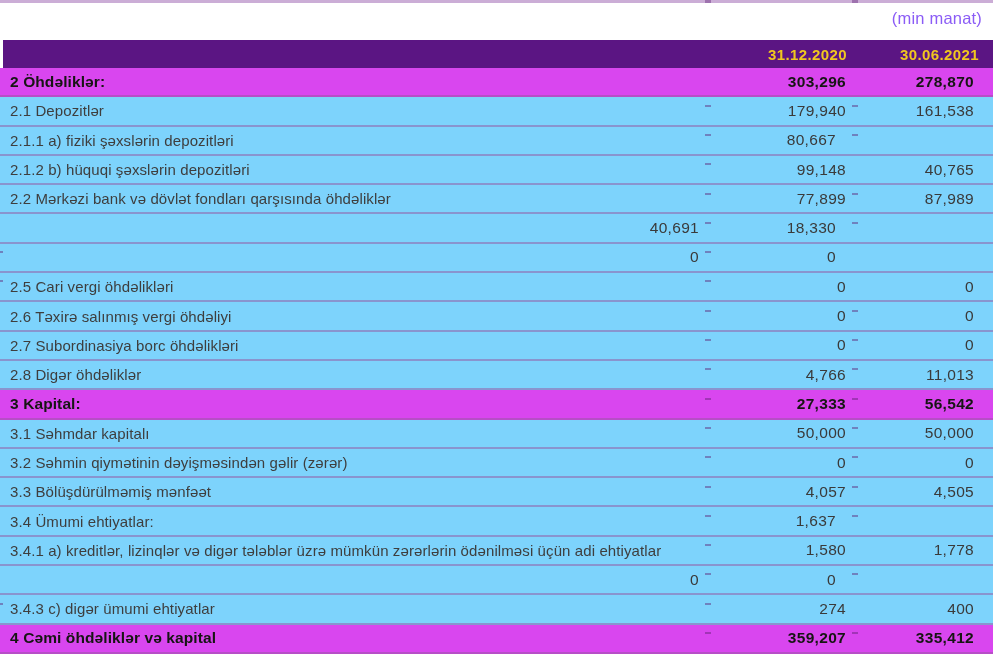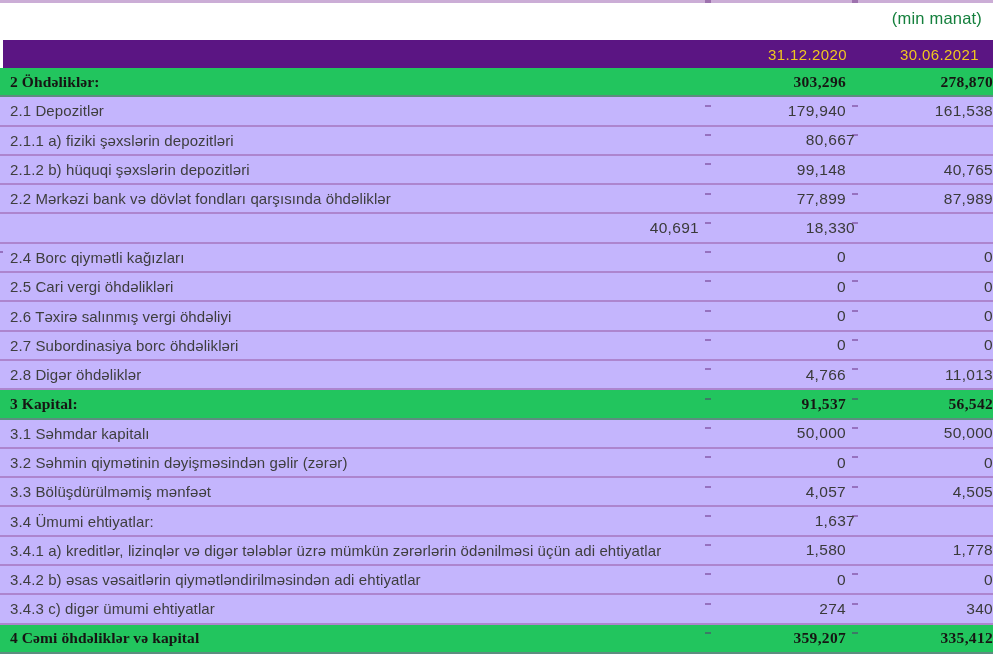--- a/index.html
+++ b/index.html
@@ -17,78 +17,77 @@
   .top-band{
     position:absolute;top:0;left:0;width:993px;height:3px;
     background:#cbadd6;
   }
   .top-band .tick{position:absolute;top:0;height:3px;width:6px;background:#9e72ae;}
   .top-band .tick.t1{left:705px;}
   .top-band .tick.t2{left:852px;}
 
   .unit-note{
     position:absolute;top:9px;right:18px;
-    font-size:16.5px;color:#15803d;letter-spacing:0.2px;
+    font-size:16.5px;color:#8b5cf6;letter-spacing:0.2px;
   }
 
   .fin-table{
     position:absolute;top:40px;left:0;width:993px;
   }
 
   .header-row{
     display:grid;
     grid-template-columns:705px 147px 141px;
     height:28px;
     background:#5b1583;
     margin-left:3px;
     align-items:center;
     box-sizing:border-box;
   }
   .header-row .h-col{
     text-align:right;
-    font-size:15px;font-weight:normal;
+    font-size:15px;font-weight:bold;
     color:#f0c71f;letter-spacing:0.4px;
   }
   .header-row .h-col.c1{padding-right:8px;}
   .header-row .h-col.c2{padding-right:17px;}
 
   .row{
     display:grid;
     grid-template-columns:708px 147px 138px;
     height:29.3px;
     box-sizing:border-box;
     border-bottom:2px solid rgba(150,85,160,0.5);
     align-items:center;
-    background:#c4b5fd;
+    background:#7dd3fc;
     background-clip:border-box;
   }
   .row .cell{position:relative;box-sizing:border-box;}
   .row .label{
     padding-left:10px;
     font-size:15px;color:#3e3e3e;
     white-space:nowrap;overflow:visible;
     letter-spacing:0.1px;
   }
   .row .num{
     text-align:right;
     font-size:15.5px;color:#3a3a3a;
     letter-spacing:0.3px;
   }
   .row .num.v1{padding-right:9px;}
-  .row .num.v2{}
+  .row .num.v2{padding-right:19px;}
 
   
   .row .num::after{
     content:"";position:absolute;left:-3px;bottom:-16px;
     width:6px;height:2px;background:rgba(95,30,115,0.45);
   }
 
   .row.total{
-    background:#22c55e;
-    font-family:Liberation Serif, serif;
+    background:#d946ef;
   }
   .row.total .label{font-weight:bold;color:#161513;font-size:15.5px;}
   .row.total .num{font-weight:bold;color:#161513;}
 </style>
 </head>
 <body>
 
 <div class="page">
 
   <div class="top-band">
@@ -133,21 +132,20 @@
     <div class="cell num v1">77,899</div>
     <div class="cell num v2">87,989</div>
   </div>
 
   <div class="row">
     <div class="cell num v1">40,691</div>
     <div class="cell num v2">18,330</div>
   </div>
 
   <div class="row">
-    <div class="cell label">2.4 Borc qiymətli kağızları</div>
     <div class="cell num v1">0</div>
     <div class="cell num v2">0</div>
   </div>
 
   <div class="row">
     <div class="cell label">2.5 Cari vergi öhdəlikləri</div>
     <div class="cell num v1">0</div>
     <div class="cell num v2">0</div>
   </div>
 
@@ -164,21 +162,21 @@
   </div>
 
   <div class="row">
     <div class="cell label">2.8 Digər öhdəliklər</div>
     <div class="cell num v1">4,766</div>
     <div class="cell num v2">11,013</div>
   </div>
 
   <div class="row total">
     <div class="cell label">3 Kapital:</div>
-    <div class="cell num v1">91,537</div>
+    <div class="cell num v1">27,333</div>
     <div class="cell num v2">56,542</div>
   </div>
 
   <div class="row">
     <div class="cell label">3.1 Səhmdar kapitalı</div>
     <div class="cell num v1">50,000</div>
     <div class="cell num v2">50,000</div>
   </div>
 
   <div class="row">
@@ -198,29 +196,28 @@
     <div class="cell num v2">1,637</div>
   </div>
 
   <div class="row">
     <div class="cell label">3.4.1 a) kreditlər, lizinqlər və digər tələblər üzrə mümkün zərərlərin ödənilməsi üçün adi ehtiyatlar</div>
     <div class="cell num v1">1,580</div>
     <div class="cell num v2">1,778</div>
   </div>
 
   <div class="row">
-    <div class="cell label">3.4.2 b) əsas vəsaitlərin qiymətləndirilməsindən adi ehtiyatlar</div>
     <div class="cell num v1">0</div>
     <div class="cell num v2">0</div>
   </div>
 
   <div class="row">
     <div class="cell label">3.4.3 c) digər ümumi ehtiyatlar</div>
     <div class="cell num v1">274</div>
-    <div class="cell num v2">340</div>
+    <div class="cell num v2">400</div>
   </div>
 
   <div class="row total">
     <div class="cell label">4 Cəmi öhdəliklər və kapital</div>
     <div class="cell num v1">359,207</div>
     <div class="cell num v2">335,412</div>
   </div>
 </div>
   </div>
 

